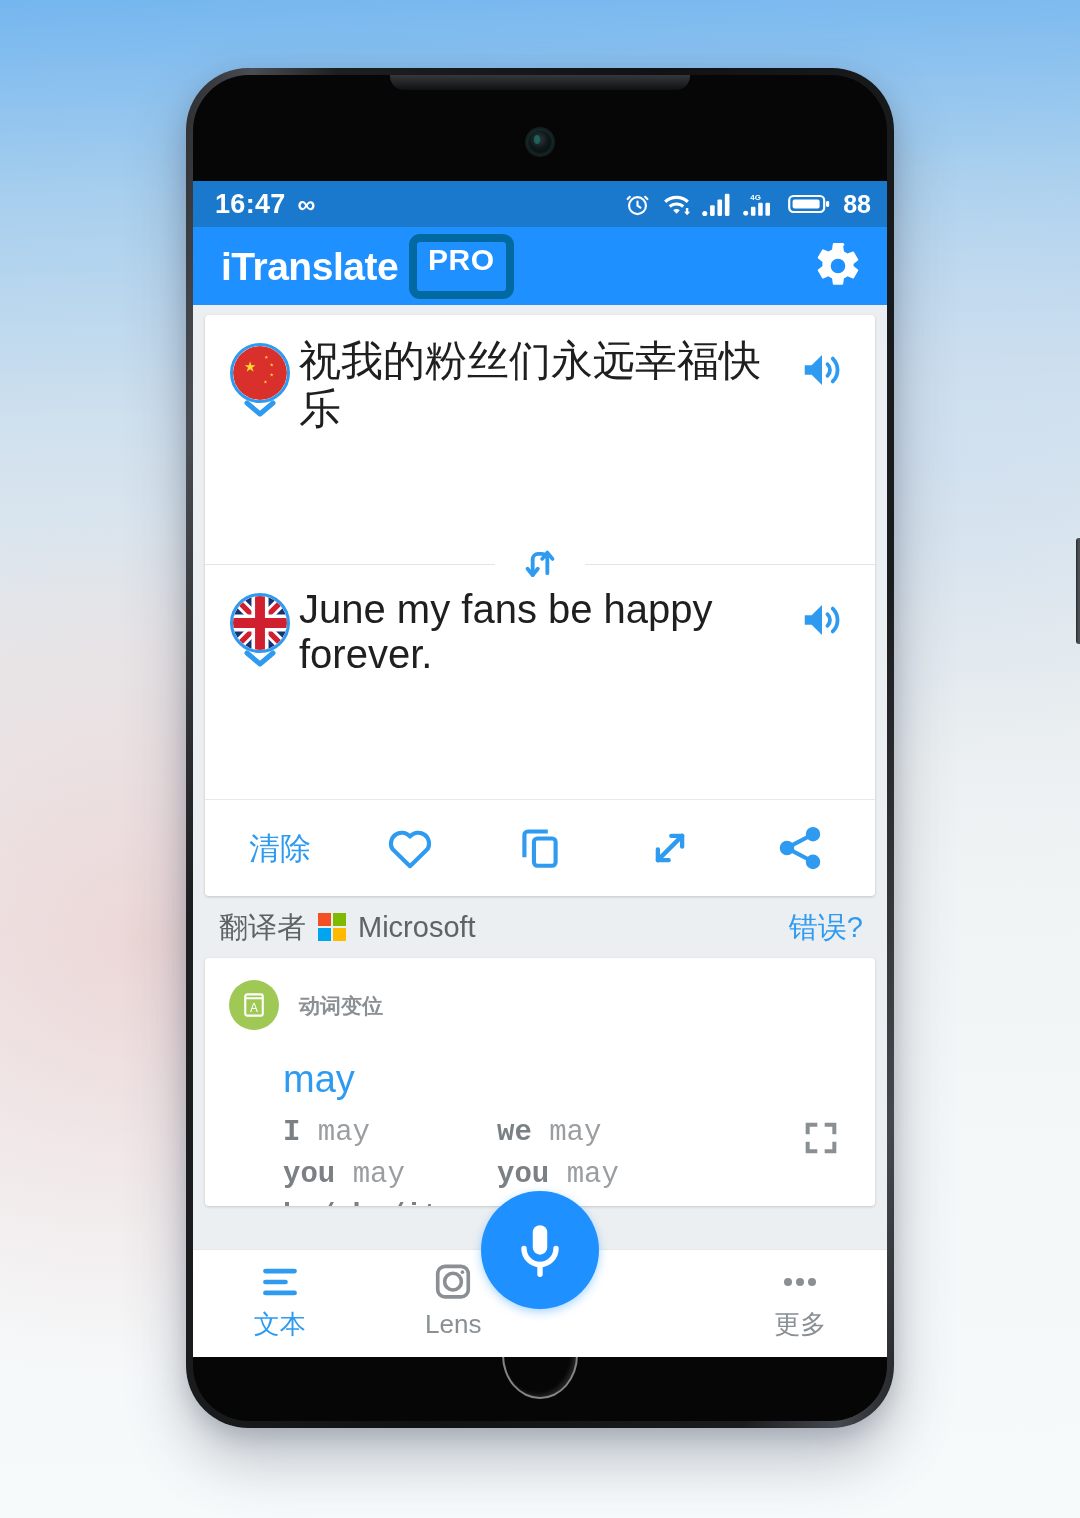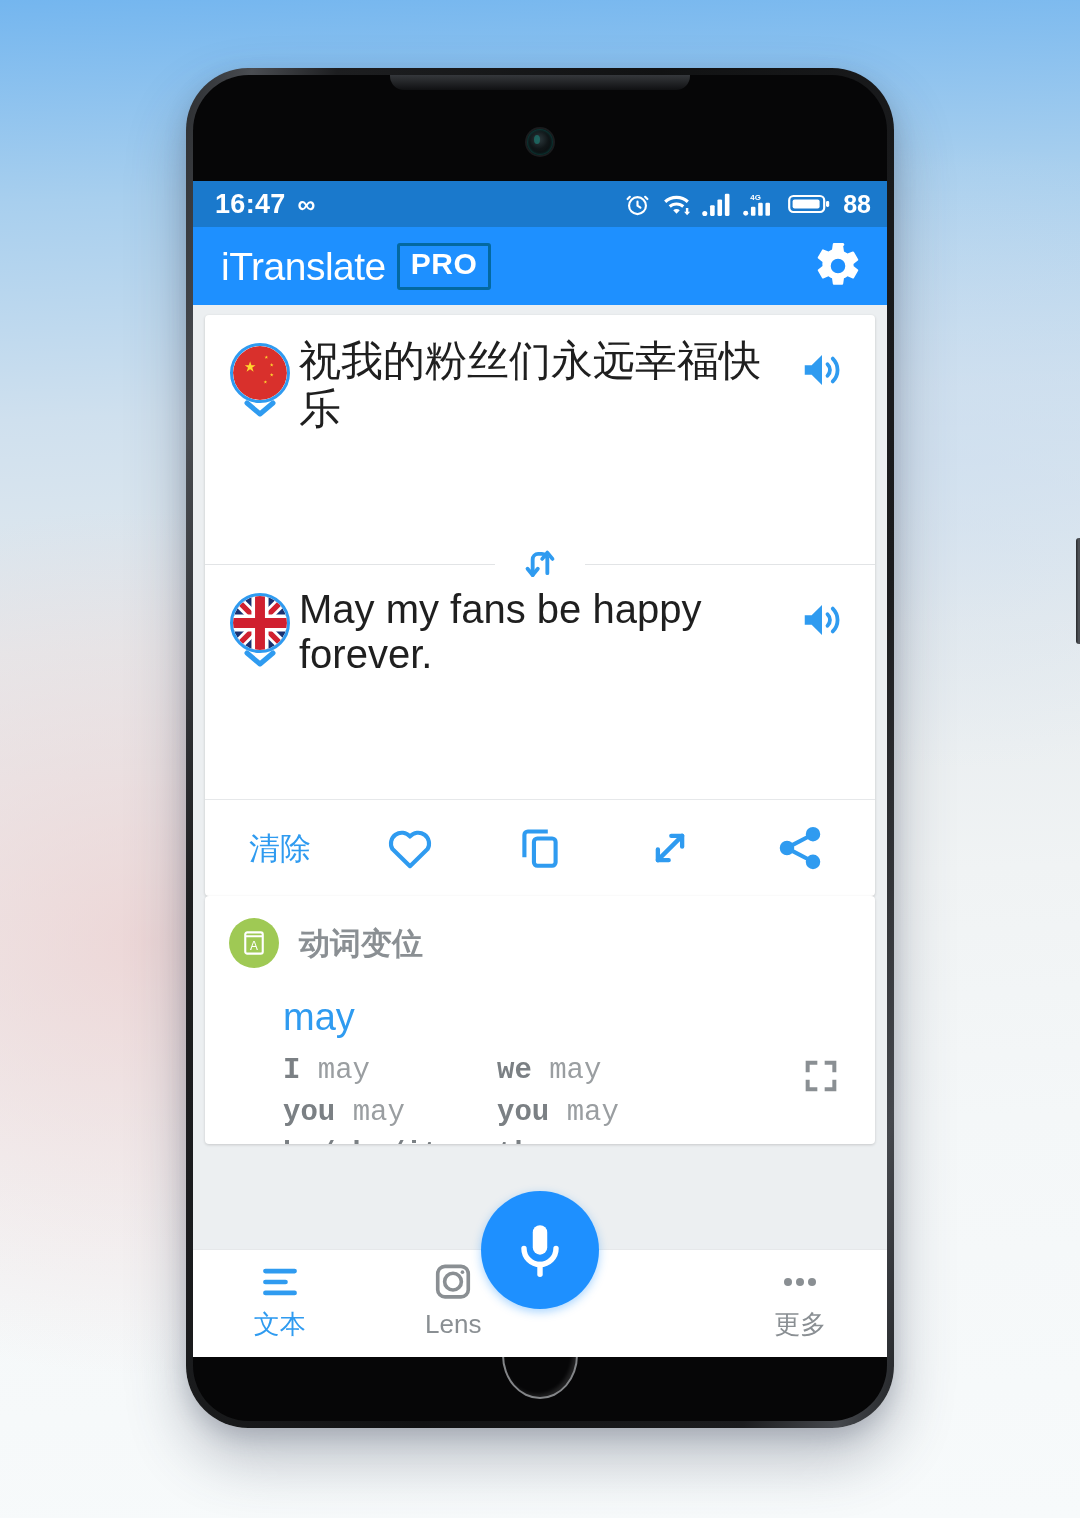--- a/index.html
+++ b/index.html
@@ -161,31 +161,31 @@
     padding: 0 24px 0 28px;
   }
   #app-title-wrap {
     display: flex;
     align-items: center;
     gap: 11px;
   }
   #app-title {
     color: #ffffff;
     font-size: 39px;
-    font-weight: normal;
+    font-weight: bold;
     letter-spacing: -0.5px;
     line-height: 1;
   }
   #pro-badge {
     color: #ffffff;
     font-size: 30px;
     font-weight: bold;
-    border: 3px solid #0369a1;
-    border-radius: 3px;
-    padding: 3px 11px 8px;
+    border: 8px solid #0369a1;
+    border-radius: 11px;
+    padding: 3px 11px 16px;
     line-height: 1;
     letter-spacing: .5px;
   }
 
   
   #trans-card {
     margin: 10px 12px 0;
     background: #ffffff;
     border-radius: 4px;
     box-shadow: 0 1px 3px rgba(0,0,0,0.18);
@@ -314,21 +314,21 @@
   #conj-icon {
     width: 50px; height: 50px;
     border-radius: 50%;
     background: #9fc954;
     display: flex;
     align-items: center;
     justify-content: center;
   }
   #conj-title {
     color: #8a8f93;
-    font-size: 31px;
+    font-size: 21px;
     font-weight: bold;
     line-height: 1;
   }
   #conj-verb {
     color: #2f9bf0;
     font-size: 38px;
     line-height: 1;
     margin: 30px 0 0 54px;
   }
   #conj-table {
@@ -526,21 +526,21 @@
                     <path d="M30,0 V60 M0,30 H60" stroke="#ffffff" stroke-width="19"></path>
                     <path d="M30,0 V60 M0,30 H60" stroke="#d0202f" stroke-width="11"></path>
                   </g>
                 </svg>
               </div>
               <svg class="flag-chevron" width="34" height="20" viewBox="0 0 34 20" fill="none" stroke="#2f9bf0" stroke-width="5" stroke-linecap="round" stroke-linejoin="round">
                 <path d="M4 4 L17 15 L30 4"></path>
               </svg>
             </div>
           </div>
-          <div class="trans-text">May my fans be happy forever.</div>
+          <div class="trans-text">June my fans be happy forever.</div>
           <span class="speaker-btn">
             <svg width="46" height="46" viewBox="0 0 24 24" fill="#2f9bf0">
               <path d="M3 9.5v5h3.6L12 19.8V4.2L6.6 9.5H3z"></path>
               <path d="M15.6 8.3a1 1 0 0 0-1.45 1.38 3.2 3.2 0 0 1 0 4.64A1 1 0 0 0 15.6 15.7a5.2 5.2 0 0 0 0-7.4z"></path>
               <path d="M18.3 5.3a1 1 0 0 0-1.4 1.42 7.4 7.4 0 0 1 0 10.56 1 1 0 0 0 1.4 1.42 9.4 9.4 0 0 0 0-13.4z"></path>
             </svg>
           </span>
         </div>
 
         <div id="action-bar">
@@ -570,20 +570,33 @@
               <circle cx="18" cy="5.6" r="2.4" fill="#2f9bf0"></circle>
               <circle cx="6" cy="12" r="2.4" fill="#2f9bf0"></circle>
               <circle cx="18" cy="18.4" r="2.4" fill="#2f9bf0"></circle>
               <line x1="8.2" y1="10.8" x2="15.8" y2="6.8"></line>
               <line x1="8.2" y1="13.2" x2="15.8" y2="17.2"></line>
             </svg>
           </div>
         </div>
       </div>
 
+      <div id="attrib">
+        <div id="attrib-left">
+          <span id="attrib-label">翻译者</span>
+          <span id="ms-logo">
+            <i style="background:#f25022"></i>
+            <i style="background:#7fba00"></i>
+            <i style="background:#00a4ef"></i>
+            <i style="background:#ffb900"></i>
+          </span>
+          <span id="ms-word">Microsoft</span>
+        </div>
+        <span id="error-link">错误?</span>
+      </div>
 
       <div id="conj-card">
         <div id="conj-head">
           <span id="conj-icon">
             <svg width="30" height="30" viewBox="0 0 24 24" fill="none" stroke="#ffffff" stroke-width="1.7">
               <rect x="5" y="3.5" width="14" height="17" rx="1.6"></rect>
               <line x1="5" y1="6.6" x2="19" y2="6.6"></line>
               <text x="12" y="17.4" font-size="9.5" font-family="Liberation Sans, sans-serif" text-anchor="middle" fill="#ffffff" stroke="none">A</text>
             </svg>
           </span>

